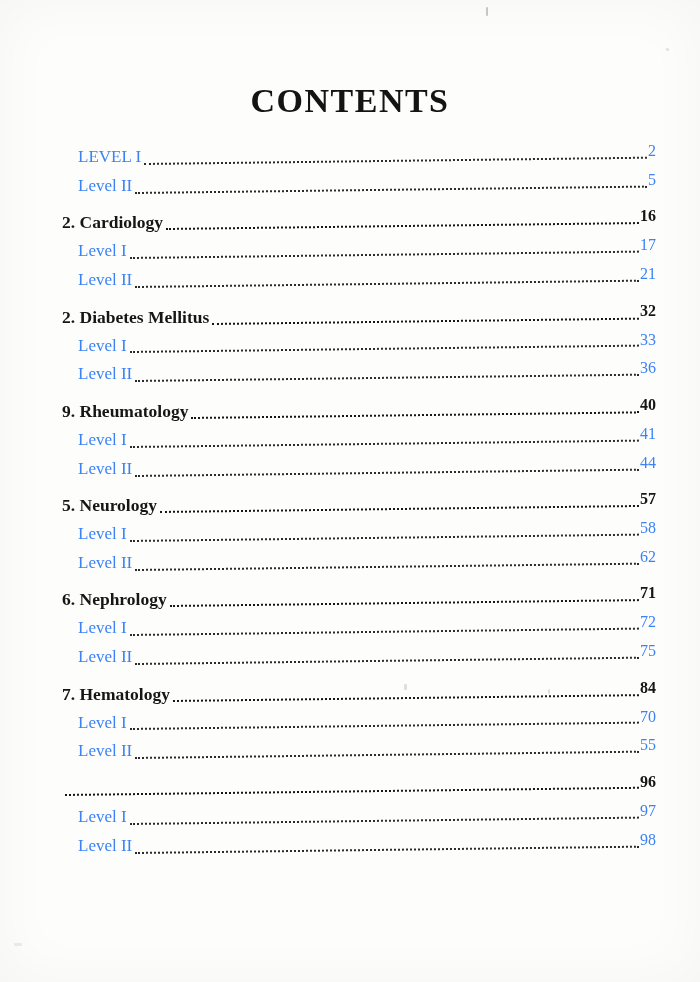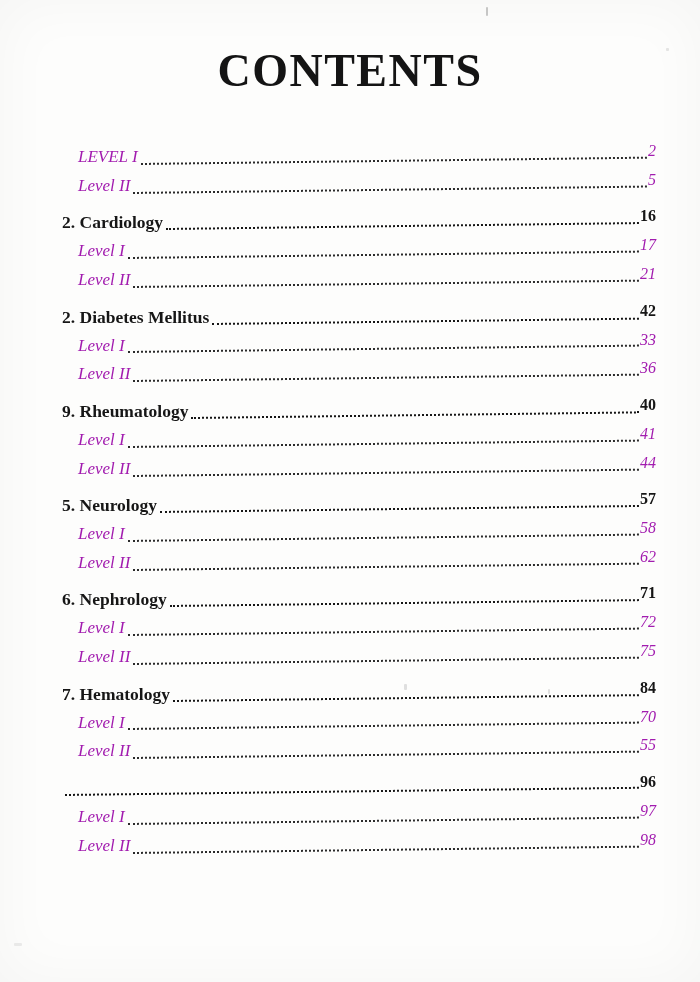--- a/index.html
+++ b/index.html
@@ -13,23 +13,23 @@
     height: 982px;
     margin: 0 auto;
     background: #fdfdfc;
     overflow: hidden;
     font-family: "Liberation Serif", serif;
     color: #1c1c1c;
     box-shadow: inset 0 0 60px rgba(0,0,0,0.035);
   }
   .title {
     margin: 0;
-    padding-top: 44px;
+    padding-top: 82px;
     text-align: center;
-    font-size: 46px;
+    font-size: 34px;
     font-weight: bold;
     letter-spacing: 1.5px;
     color: #141414;
   }
   .toc {
     position: absolute;
     top: 143px;
     left: 62px;
     right: 44px;
   }
@@ -40,22 +40,21 @@
     font-size: 17px;
   }
   .row-chapter {
     font-weight: bold;
     font-size: 17.5px;
     margin-top: 7.6px;
     color: #161616;
   }
   .row-sub {
     padding-left: 16px;
-    color: #a21caf;
-    font-style: italic;
+    color: #3b82f6;
   }
   .label {
     white-space: nowrap;
   }
   .leader {
     flex: 1;
     position: relative;
     margin: 0 1px;
     min-width: 30px;
   }
@@ -127,21 +126,21 @@
 
   <div class="row row-sub">
     <span class="label">Level II</span>
     <span class="leader"></span>
     <span class="pagenum">21</span>
   </div>
 
   <div class="row row-chapter">
     <span class="label">2. Diabetes Mellitus</span>
     <span class="leader"></span>
-    <span class="pagenum">42</span>
+    <span class="pagenum">32</span>
   </div>
 
   <div class="row row-sub">
     <span class="label">Level I</span>
     <span class="leader"></span>
     <span class="pagenum">33</span>
   </div>
 
   <div class="row row-sub">
     <span class="label">Level II</span>

